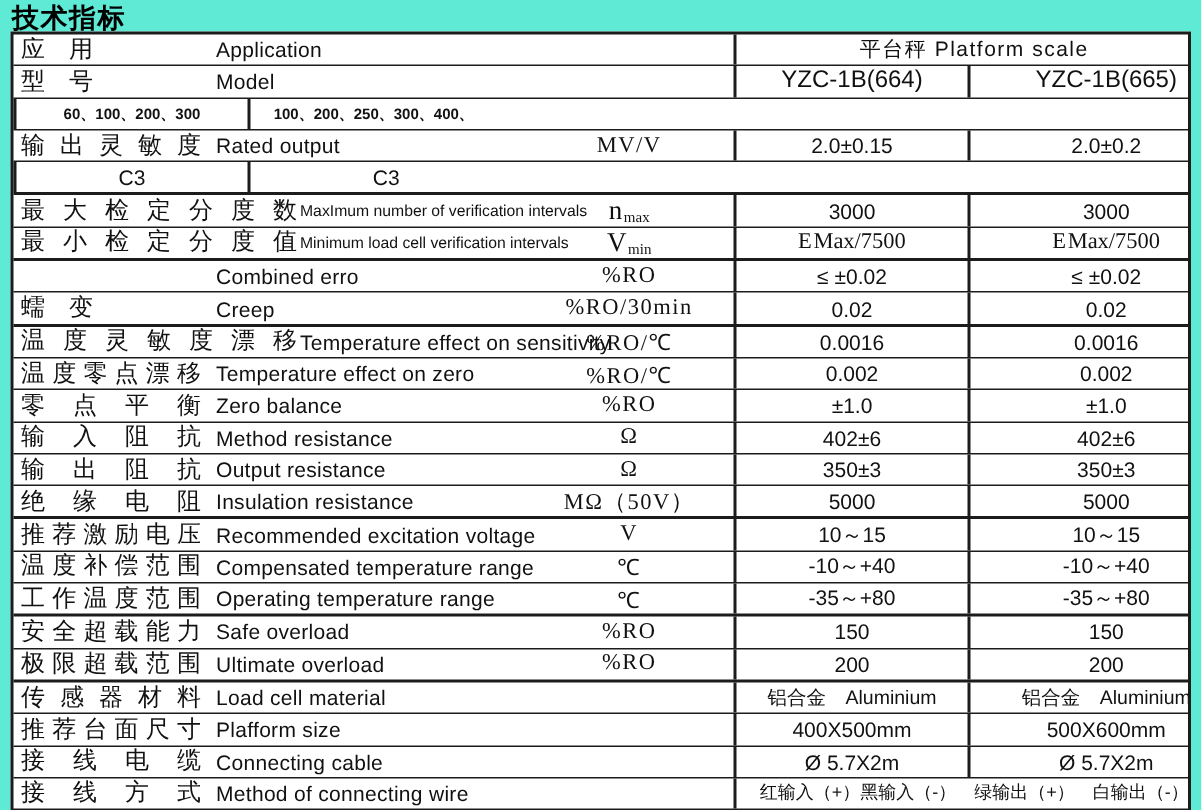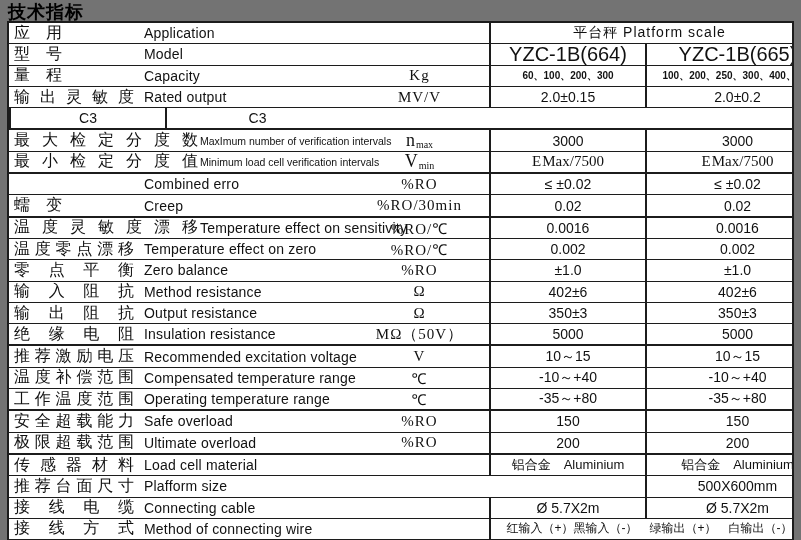--- a/index.html
+++ b/index.html
@@ -1,17 +1,17 @@
 <!DOCTYPE html>
 <html><head>
 <meta charset="utf-8">
 <style>
   html,body { margin:0; padding:0; background:#fff; }
   .page {
-    position:relative; width:801px; height:540px; background:#737373;
+    position:relative; width:801px; height:540px; background:#5eead4;
     font-family:"Liberation Sans", sans-serif; color:#111; overflow:hidden;
   }
   .title {
     position:absolute; left:8px; top:0px; height:20px;
     font-size:18px; font-weight:bold; letter-spacing:1px; color:#000;
     white-space:nowrap;
   }
   .spec-table {
     position:absolute; left:7px; top:21px; width:787px; height:520px;
     box-sizing:border-box; border:2px solid #1c1c1c; background:#fff;
@@ -39,21 +39,21 @@
   .v1, .v2 {
     box-sizing:border-box; border-left:2px solid #1c1c1c;
     display:flex; align-items:center; justify-content:center;
     font-size:14px; text-align:center; white-space:nowrap; overflow:hidden;
   }
   .v1 { width:156px; }
   .v2 { width:147px;padding-left:36px; }
   .v1.vspan { width:303px;padding-left:16px; }
   .v1.has-sub, .v2.has-sub { font-family:"Liberation Serif", serif; font-size:15px; }
   .v1.has-sub .sub, .v2.has-sub .sub { font-size:15px; vertical-align:-1px; }
-  .v-big { font-size:20px; }
+  .v-big { font-size:16px; }
   .v-tiny { font-size:10px;font-weight:bold; }
   .v-app { letter-spacing:1px; }
   .v-mat { font-size:13px; }
   .v-wire { font-size:12px; }
 </style>
 </head>
 <body>
 
 <div class="page">
   <div class="title">技术指标</div>
@@ -70,25 +70,20 @@
       <div class="row">
     <div class="cell-left">
       <span class="cn">型　号</span>
       <span class="en">Model</span>
       <span class="unit"></span>
     </div>
     <div class="v1 v-big">YZC-1B(664)</div>
     <div class="v2 v-big">YZC-1B(665)</div>
   </div>
       <div class="row">
-    <div class="cell-left">
-      <span class="cn">量　程</span>
-      <span class="en">Capacity</span>
-      <span class="unit">Kg</span>
-    </div>
     <div class="v1 v-tiny">60、100、200、300</div>
     <div class="v2 v-tiny">100、200、250、300、400、500</div>
   </div>
       <div class="row">
     <div class="cell-left">
       <span class="cn cn-just">输出灵敏度</span>
       <span class="en">Rated output</span>
       <span class="unit">MV/V</span>
     </div>
     <div class="v1">2.0±0.15</div>
@@ -246,20 +241,21 @@
     </div>
     <div class="v1 v-mat">铝合金　Aluminium</div>
     <div class="v2 v-mat">铝合金　Aluminium</div>
   </div>
       <div class="row">
     <div class="cell-left">
       <span class="cn cn-just">推荐台面尺寸</span>
       <span class="en">Plafform size</span>
       <span class="unit"></span>
     </div>
+    <div class="v1">400X500mm</div>
     <div class="v2">500X600mm</div>
   </div>
       <div class="row">
     <div class="cell-left">
       <span class="cn cn-just">接线电缆</span>
       <span class="en">Connecting cable</span>
       <span class="unit"></span>
     </div>
     <div class="v1">Ø 5.7X2m</div>
     <div class="v2">Ø 5.7X2m</div>

